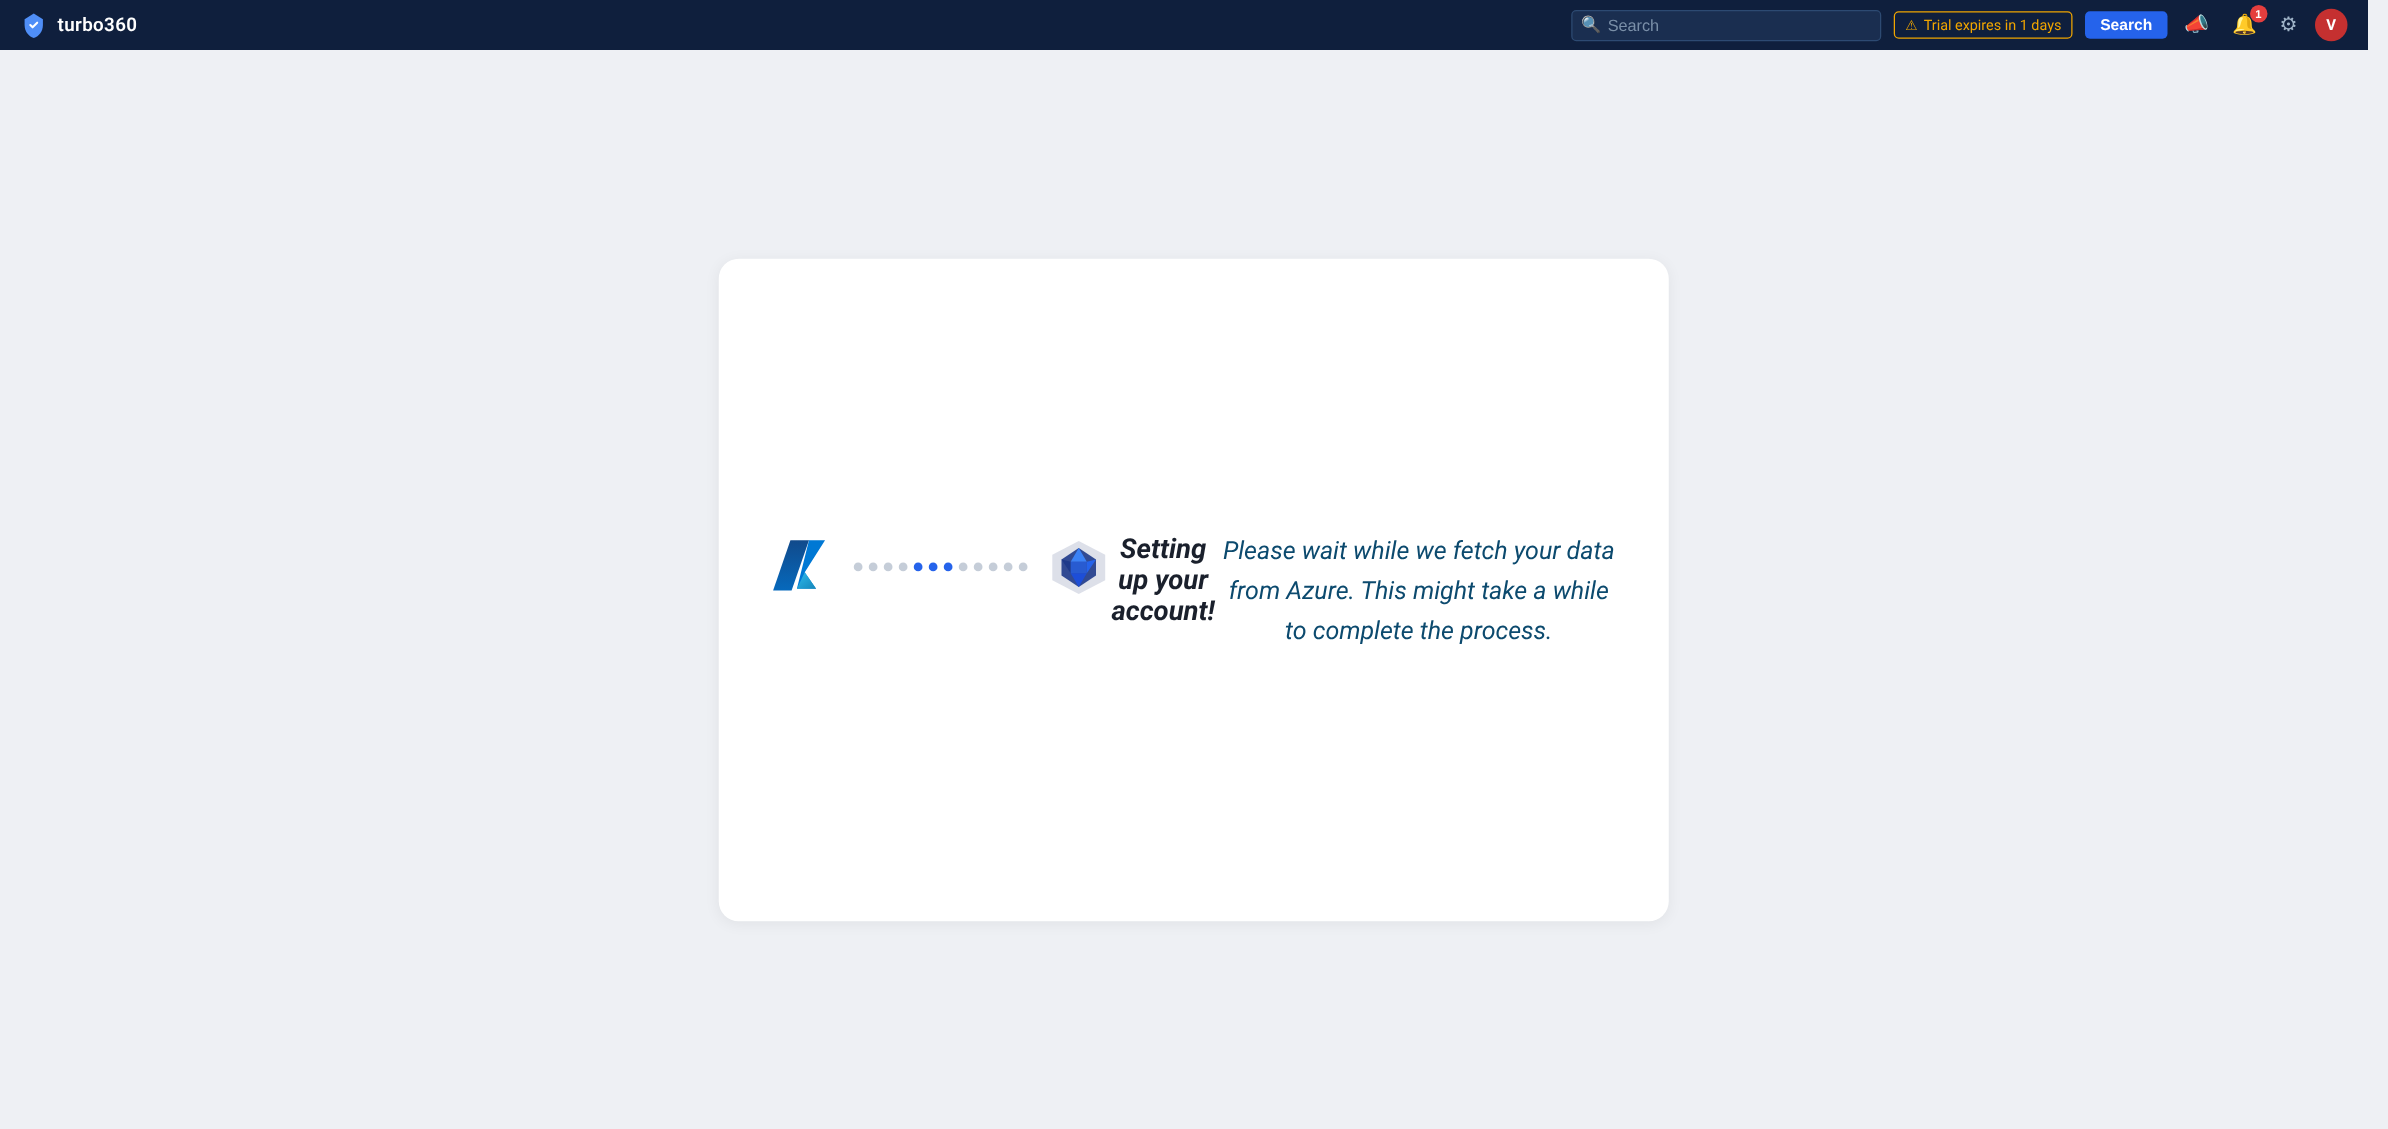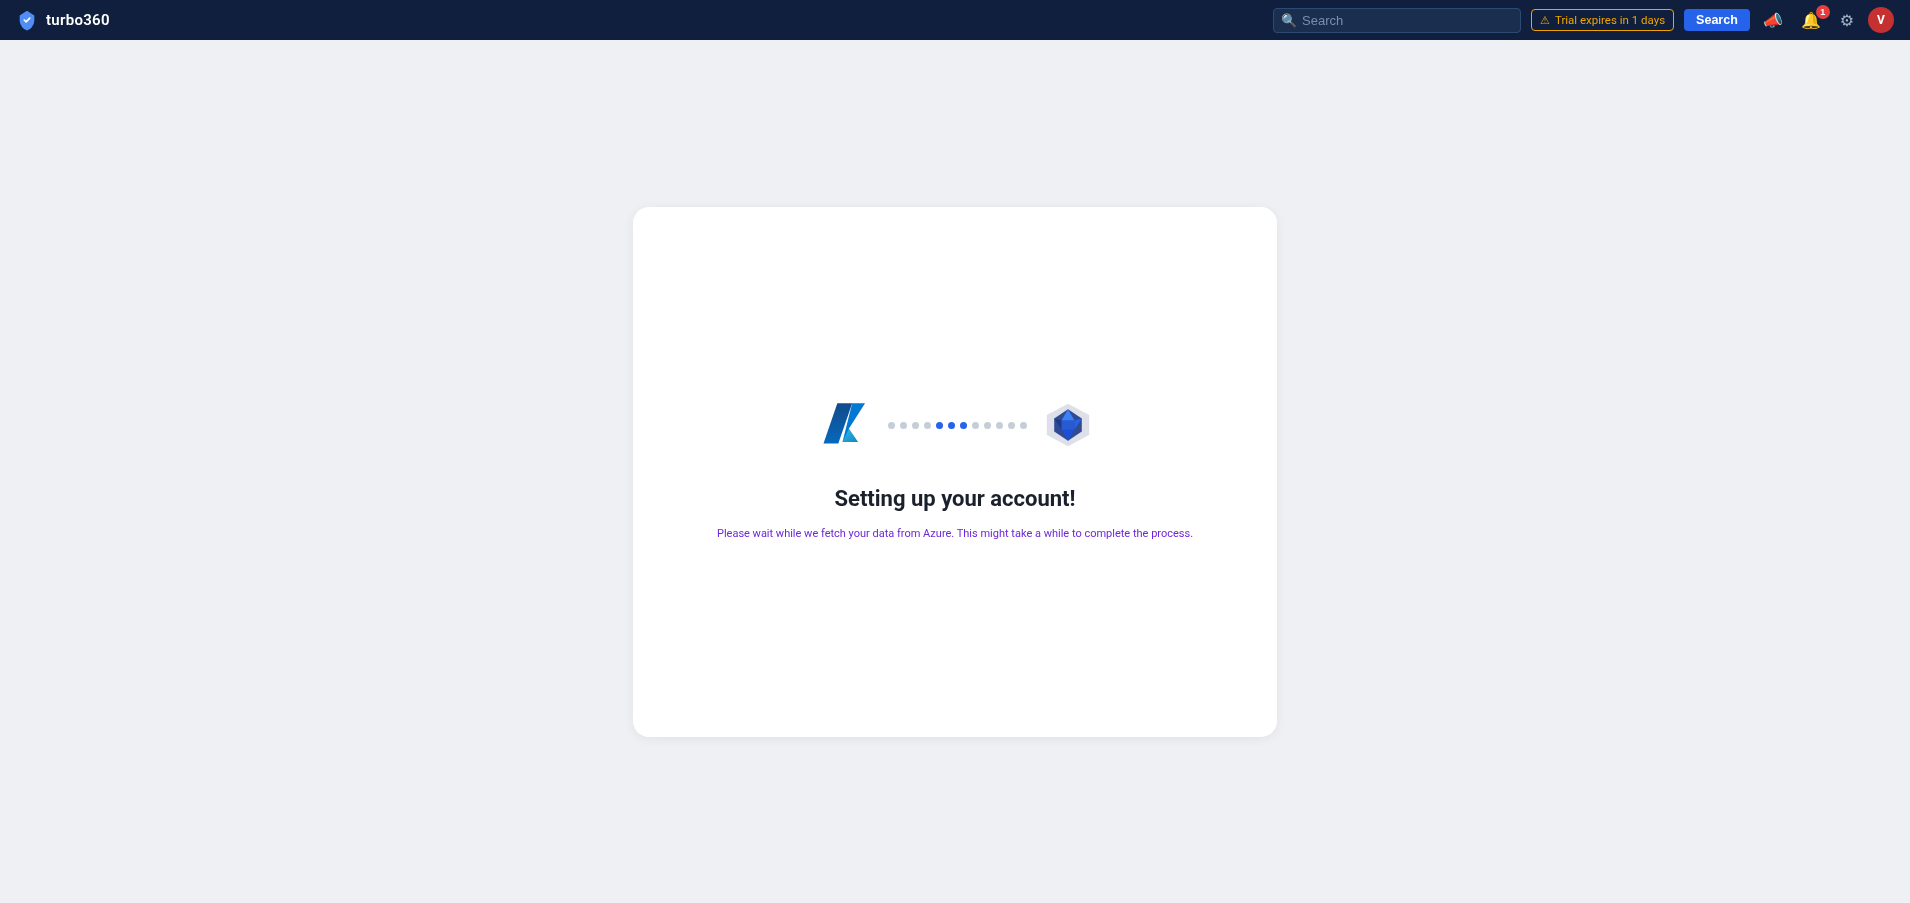--- a/index.html
+++ b/index.html
@@ -18,21 +18,21 @@
     .navbar {
       background-color: #0f1f3d;
       height: 40px;
       display: flex;
       align-items: center;
       justify-content: space-between;
       padding: 0 16px;
       position: fixed;
       top: 0;
       left: 0;
-      right: 0;
+      right: 16px;
       z-index: 100;
     }
 
     .navbar-left {
       display: flex;
       align-items: center;
       gap: 8px;
     }
 
     .logo-icon {
@@ -158,28 +158,29 @@
       min-height: 100vh;
       display: flex;
       align-items: center;
       justify-content: center;
       background-color: #eef0f4;
     }
 
     .card {
       background-color: #ffffff;
       border-radius: 16px;
-      width: 644px;
+      width: 760px;
       min-height: 530px;
       display: flex;
-      flex-direction: column;
+      flex-direction: row;
       align-items: center;
       justify-content: center;
       padding: 60px 40px;
       box-shadow: 0 2px 12px rgba(0,0,0,0.06);
+      font-style: italic;
     }
 
     .logos-row {
       display: flex;
       align-items: center;
       gap: 0;
       margin-bottom: 36px;
     }
 
     
@@ -215,22 +216,22 @@
 
     .card-title {
       font-size: 22px;
       font-weight: 700;
       color: #1a202c;
       margin-bottom: 14px;
       text-align: center;
     }
 
     .card-subtitle {
-      font-size: 11px;
-      color: #6d28d9;
+      font-size: 20px;
+      color: #0c4a6e;
       text-align: center;
       max-width: 600px;
       line-height: 1.6;
     }
   </style>
 </head>
 <body>
 
 <nav class="navbar">
   <div class="navbar-left">

